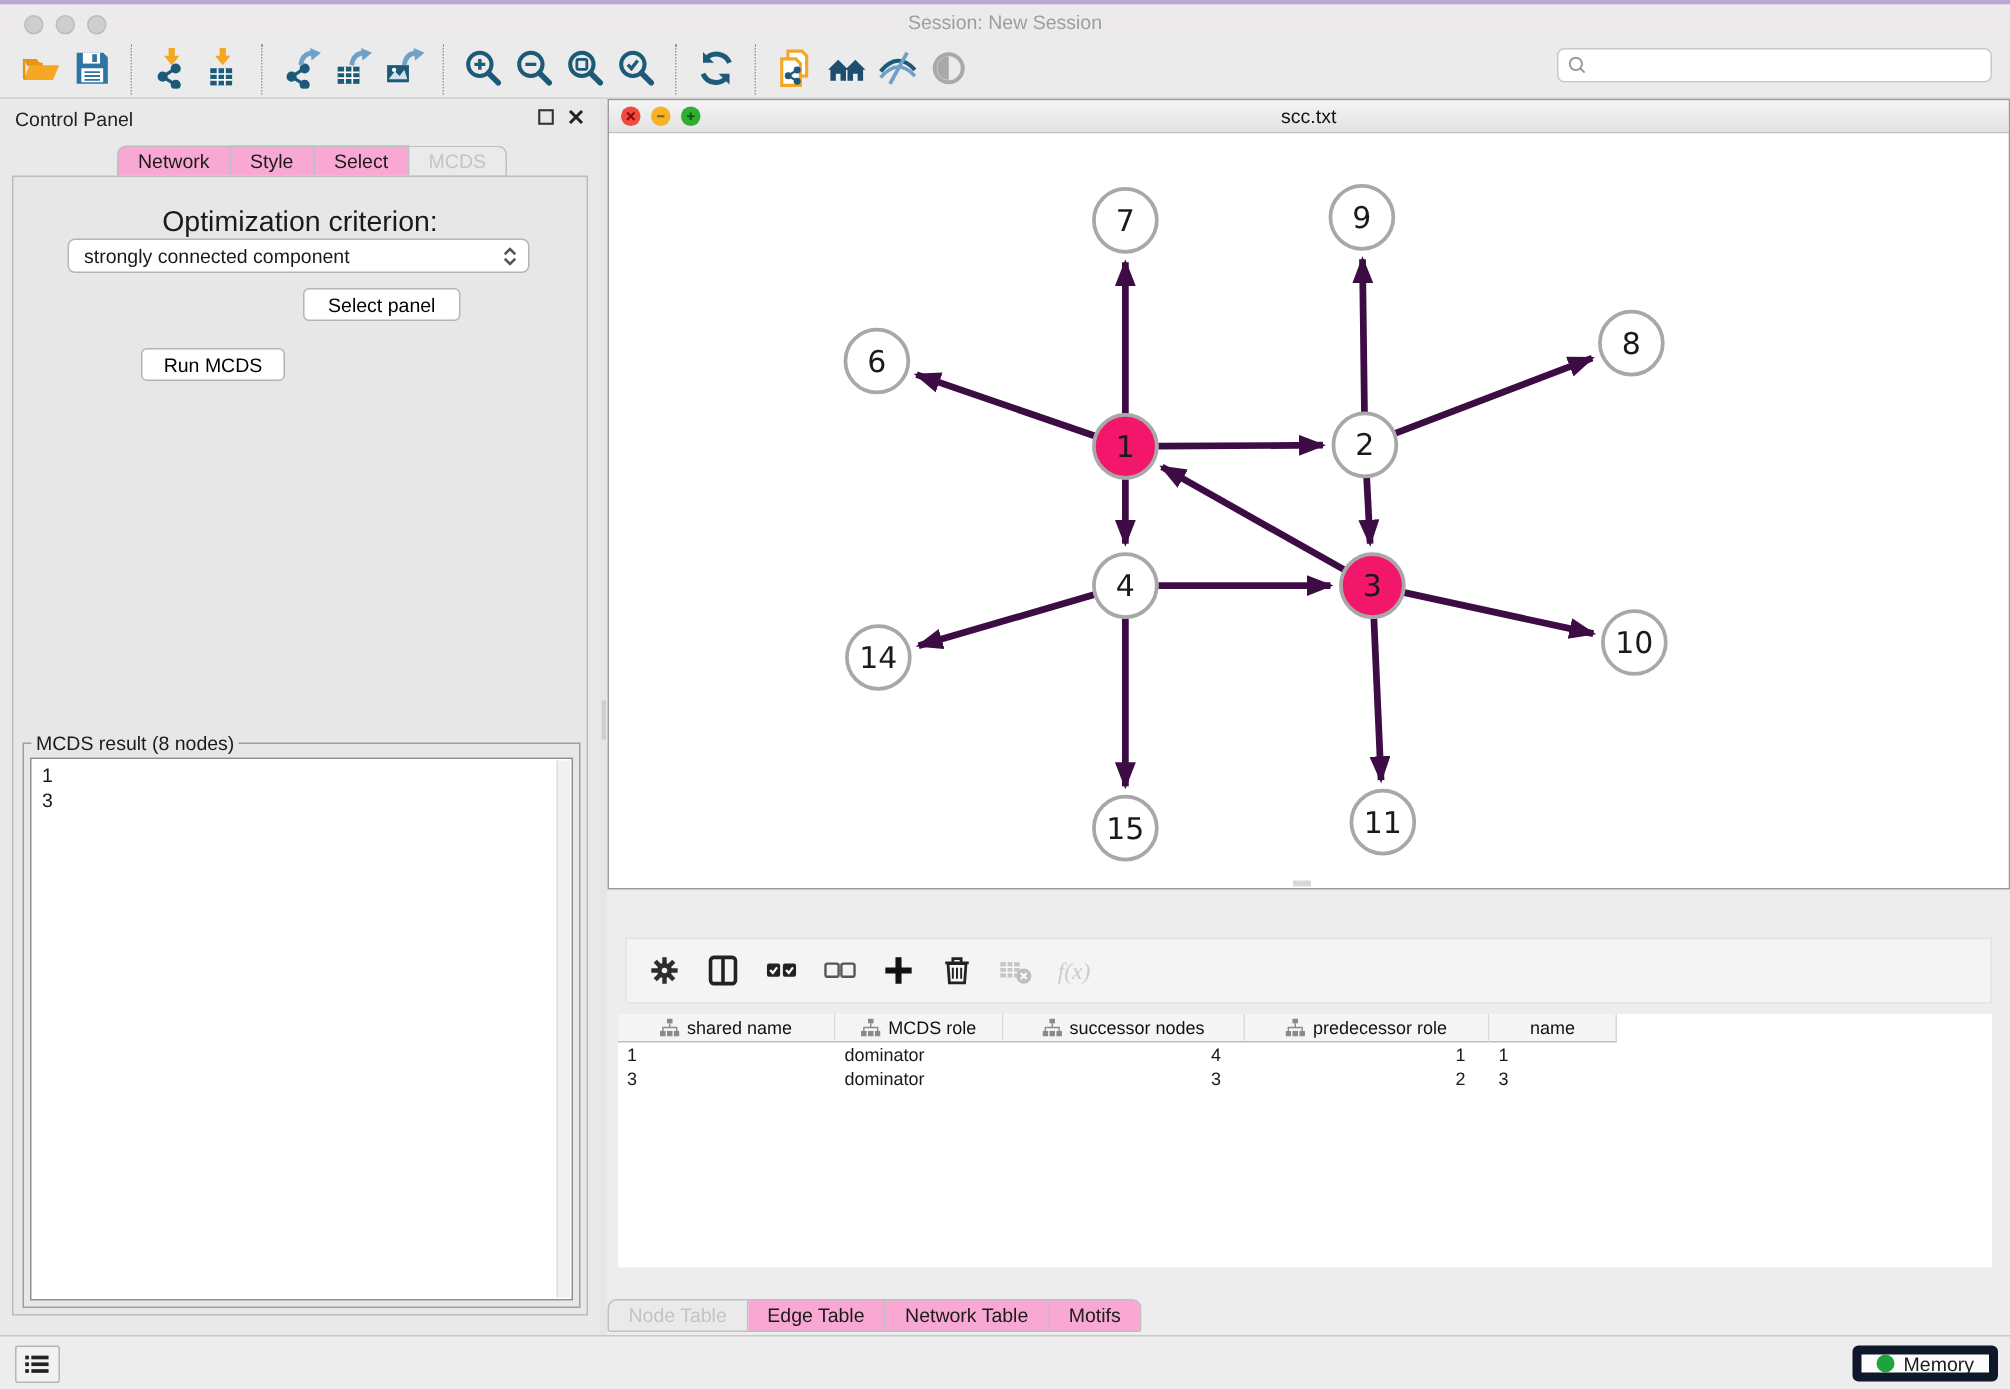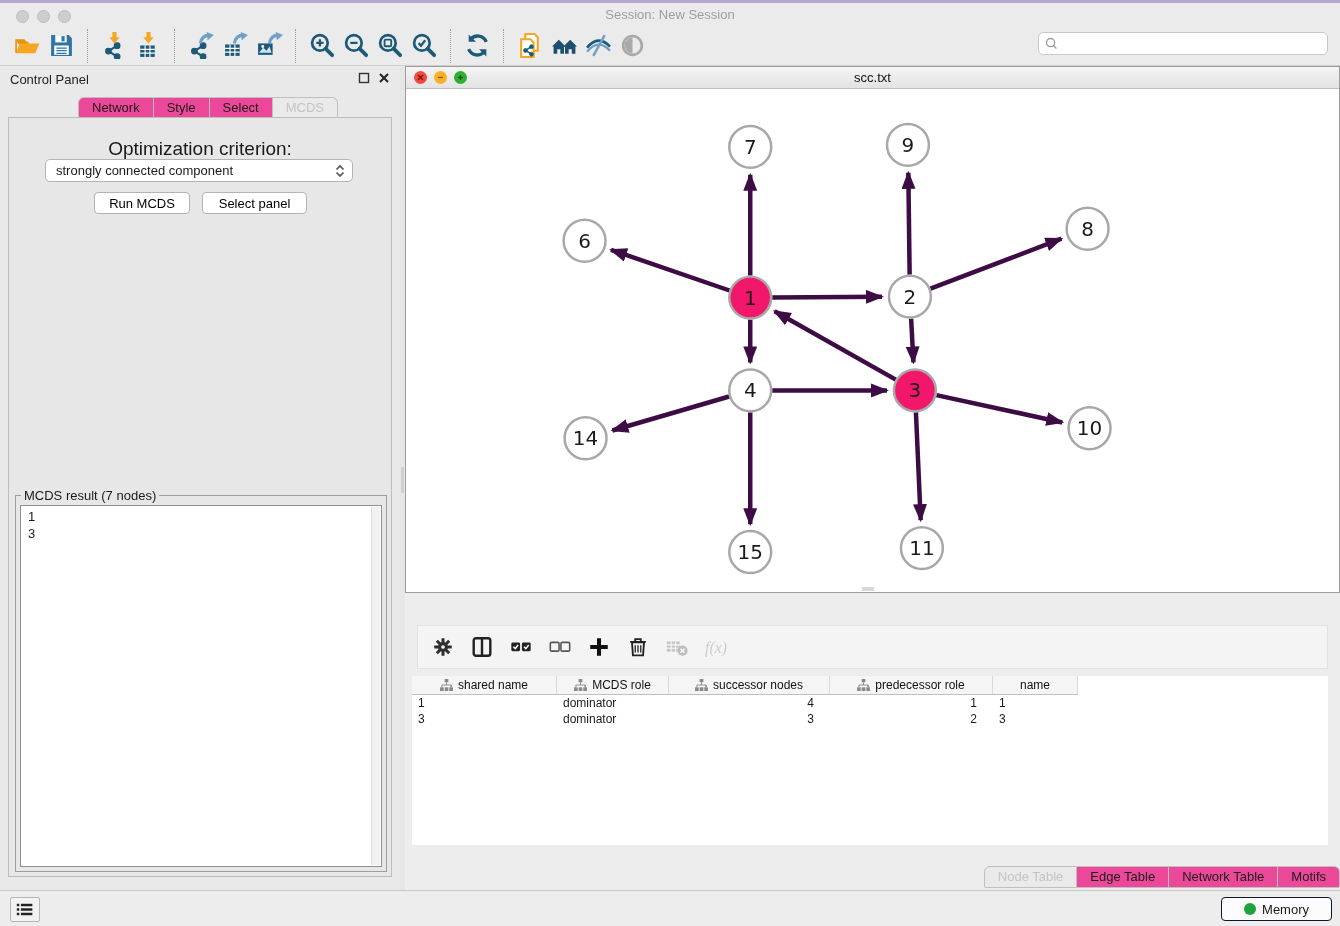--- a/index.html
+++ b/index.html
@@ -21,30 +21,30 @@
   .search-field svg { width:13px; height:13px; margin-right:4px; }
   .search-field input { border:none; outline:none; flex:1; font-size:13px; background:transparent; font-family:"Liberation Sans",sans-serif; }
 
   
   .control-panel { position:absolute; left:0; top:67px; width:400px; height:823px; background:#E9E9E9; }
   .panel-head { position:relative; height:26px; }
   .panel-head .ph-title { position:absolute; left:10px; top:5px; font-size:13px; color:#222; }
   .ph-icons { position:absolute; right:10px; top:5px; display:flex; gap:8px; }
   .ph-icons span { display:inline-flex; width:12px; height:12px; }
   .cp-tabs { position:absolute; left:78px; top:30px; display:flex; }
-  .tab { height:21px; line-height:19px; padding:0 13px; font-size:13px; background:#ec4899; border:1px solid #BFBFBF; border-left:none; cursor:default; }
+  .tab { height:21px; line-height:19px; padding:0 13px; font-size:13px; background:#f9a8d4; border:1px solid #BFBFBF; border-left:none; cursor:default; }
   .tab:first-child { border-left:1px solid #BFBFBF; border-top-left-radius:6px; border-bottom-left-radius:2px; }
   .tab:last-child { border-top-right-radius:6px; border-bottom-right-radius:2px; }
   .tab.active { background:#EAEAEA; color:#C4C4C4; }
   .cp-box { position:absolute; left:8px; right:8px; top:50px; bottom:13px; border:1px solid #BDBDBD; background:#E7E7E7; }
   .opt-label { position:absolute; left:0; right:0; top:20px; text-align:center; font-size:19px; }
   .criterion-select { position:absolute; left:36px; right:38px; top:41px; height:23px; background:#fff; border:1px solid #B4B4B4; border-radius:5px; font-size:13px; line-height:21px; padding-left:10px; }
   .criterion-select .stepper { position:absolute; right:4px; top:3px; width:16px; height:16px; }
   .cp-btn { position:absolute; top:74px; height:22px; background:#fff; border:1px solid #B4B4B4; border-radius:4px; font-size:13px; font-family:"Liberation Sans",sans-serif; text-align:center; }
-  .btn-run { left:85px; width:96px; }
+  .btn-run { left:85px; width:96px;margin-top:40px; }
   .btn-close { left:193px; width:105px; }
   .result-group { position:absolute; left:6px; width:372px; top:377px; height:377px; border:1px solid #9E9E9E; }
   .result-group .rg-label { position:absolute; top:-8px; left:5px; background:#E7E7E7; padding:0 3px; font-size:13px; }
   .result-list { position:absolute; left:4px; right:4px; top:9px; bottom:4px; background:#fff; border:1px solid #8F8F8F; font-size:13px; padding:2px 0 0 7px; line-height:17px; }
   .result-scroll { position:absolute; right:1px; top:1px; bottom:1px; width:9px; background:#F1F1F1; border-left:1px solid #DDD; }
 
   .v-splitter { position:absolute; left:400px; top:67px; width:5px; height:823px; background:#E6E6E6; }
   .v-splitter .grip { position:absolute; left:1px; top:400px; width:3px; height:26px; background:#CFCFCF; }
 
   
@@ -62,28 +62,28 @@
   .tp-toolbar { position:absolute; left:12px; right:12px; top:30px; height:44px; background:#F4F4F4; border:1px solid #E2E2E2; display:flex; align-items:center; padding-left:12px; gap:13px; }
   .tp-tool { width:26px; height:26px; display:flex; align-items:center; justify-content:center; }
   .tp-tool svg { width:24px; height:24px; }
   .tp-tool.disabled { opacity:.5; }
   .tp-table { position:absolute; left:7px; right:12px; top:81px; height:169px; background:#fff; }
   .tp-header { display:flex; height:19px; }
   .th-cell { display:flex; align-items:center; justify-content:center; gap:5px; background:#F5F5F5; border-right:1px solid #D9D9D9; border-bottom:1px solid #C0C0C0; font-size:12px; color:#111; }
   .tp-row { display:flex; height:16px; }
   .td-cell { font-size:12px; line-height:16px; padding:0 6px; white-space:nowrap; overflow:hidden; }
   .td-cell.right { text-align:right; padding-right:16px; }
-  .tp-tabs { position:absolute; left:0; right:0; top:271px; display:flex; justify-content:flex-end; }
+  .tp-tabs { position:absolute; left:0; right:0; top:271px; display:flex; justify-content:flex-start; }
   .tp-tabs .tab { height:22px; line-height:20px; }
 
   
   .status-bar { position:absolute; left:0; bottom:0; right:0; height:36px; background:#EDEDED; border-top:1px solid #C8C8C8; }
   .sb-left-btn { position:absolute; left:10px; top:6px; width:30px; height:25px; background:#F2F2F2; border:1px solid #B6B6B6; border-radius:2px; display:flex; align-items:center; justify-content:center; }
   .sb-left-btn svg { width:18px; height:15px; }
-  .memory-btn { position:absolute; right:8px; top:6px; height:24px; padding:0 22px; background:#FCFCFC; border:1px solid #0f172a; border-radius:4px; display:flex; align-items:center; gap:6px; font-size:13px; }
+  .memory-btn { position:absolute; right:8px; top:6px; height:24px; padding:0 10px; background:#FCFCFC; border:6px solid #0f172a; border-radius:4px; display:flex; align-items:center; gap:6px; font-size:13px; }
   .memory-dot { width:12px; height:12px; border-radius:50%; background:#1FA33C; }
 </style>
 </head>
 <body>
 
 <div class="purple-edge"></div>
 
 <div class="titlebar">
   <span class="tl-dot" style="left:16px"></span>
   <span class="tl-dot" style="left:37px"></span>
@@ -272,21 +272,21 @@
     <div class="opt-label">Optimization criterion:</div>
     <div class="criterion-select">
       <span>strongly connected component</span>
       <span class="stepper"><svg viewBox="0 0 16 16">
             <path d="M4.5 6.5L8 3l3.5 3.5M4.5 9.5L8 13l3.5-3.5" fill="none" stroke="#555" stroke-width="1.7"></path>
           </svg></span>
     </div>
     <button class="cp-btn btn-run">Run MCDS</button>
     <button class="cp-btn btn-close">Select panel</button>
     <div class="result-group">
-      <span class="rg-label">MCDS result (7 nodes)</span>
+      <span class="rg-label">MCDS result (8 nodes)</span>
       <div class="result-list" id="result-list">
         <div class="result-scroll"></div>
       <div>1</div>
           <div>3</div>
         </div>
     </div>
   </div>
 </div>
 
 <div class="v-splitter">

